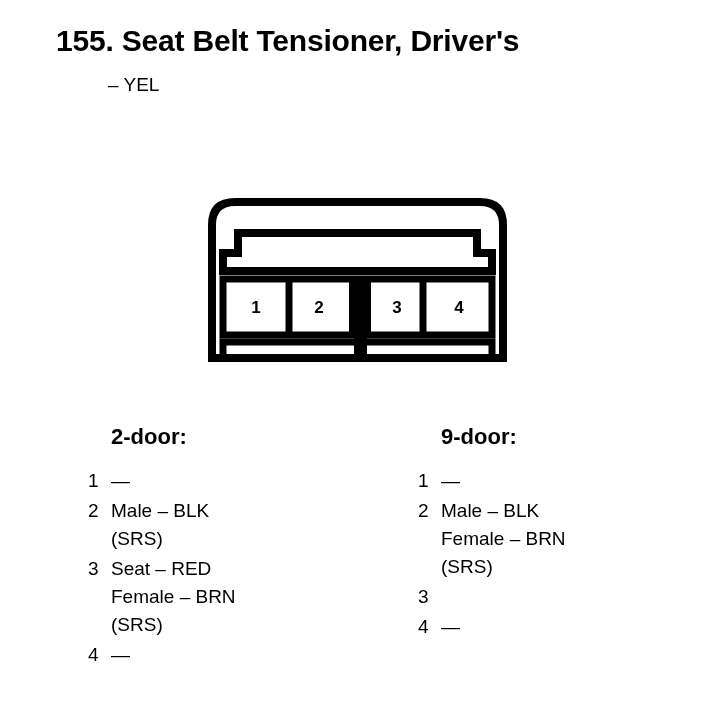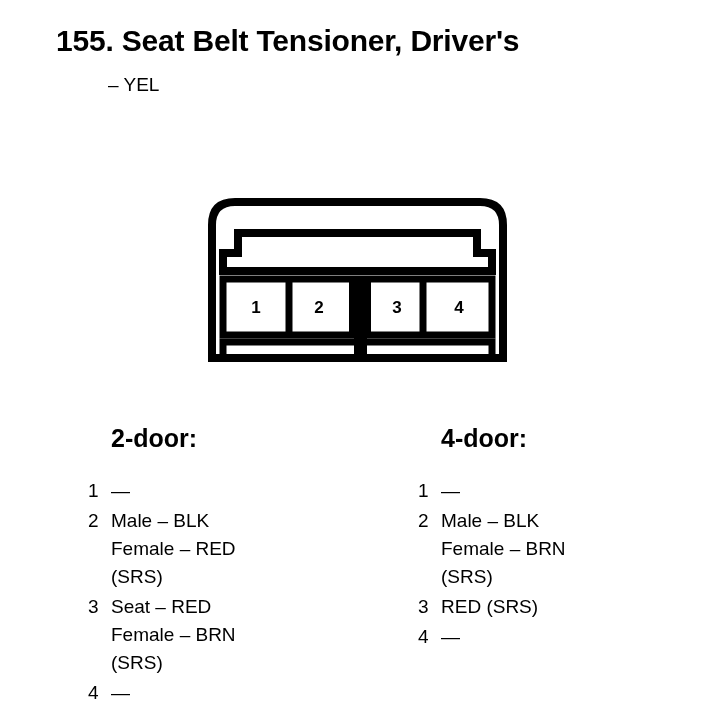--- a/index.html
+++ b/index.html
@@ -59,24 +59,24 @@
 
   
   .pin-table {
     position: absolute;
     font-size: 19px;
   }
   #pin-table-2door { left: 88px; top: 424px; }
   #pin-table-4door { left: 418px; top: 424px; }
 
   .pin-table-title {
-    font-size: 25px;
+    font-size: 22px;
     font-weight: bold;
     margin-left: 23px;
-    margin-bottom: 24px;
+    margin-bottom: 17px;
     white-space: nowrap;
   }
 
   .pin-row {
     display: flex;
     align-items: flex-start;
     margin-bottom: 2px;
   }
   .pin-index {
     width: 23px;
@@ -134,21 +134,20 @@
     <div class="pin-index">1</div>
     <div class="pin-values">
       <div class="pin-value-line">—</div>
     </div>
   </div>
 
   <div class="pin-row">
     <div class="pin-index">2</div>
     <div class="pin-values">
       <div class="pin-value-line">Male – BLK</div>
-      <div class="pin-value-line">Female – RED</div>
       <div class="pin-value-line">(SRS)</div>
     </div>
   </div>
 
   <div class="pin-row">
     <div class="pin-index">3</div>
     <div class="pin-values">
       <div class="pin-value-line">Seat – RED</div>
       <div class="pin-value-line">Female – BRN</div>
       <div class="pin-value-line">(SRS)</div>
@@ -157,43 +156,40 @@
 
   <div class="pin-row">
     <div class="pin-index">4</div>
     <div class="pin-values">
       <div class="pin-value-line">—</div>
     </div>
   </div>
 </div>
 
 <div class="pin-table" id="pin-table-4door">
-  <div class="pin-table-title">4-door:</div>
+  <div class="pin-table-title">9-door:</div>
 
   <div class="pin-row">
     <div class="pin-index">1</div>
     <div class="pin-values">
       <div class="pin-value-line">—</div>
     </div>
   </div>
 
   <div class="pin-row">
     <div class="pin-index">2</div>
     <div class="pin-values">
       <div class="pin-value-line">Male – BLK</div>
       <div class="pin-value-line">Female – BRN</div>
       <div class="pin-value-line">(SRS)</div>
     </div>
   </div>
 
   <div class="pin-row">
     <div class="pin-index">3</div>
-    <div class="pin-values">
-      <div class="pin-value-line">RED (SRS)</div>
-    </div>
   </div>
 
   <div class="pin-row">
     <div class="pin-index">4</div>
     <div class="pin-values">
       <div class="pin-value-line">—</div>
     </div>
   </div>
 </div>
 

